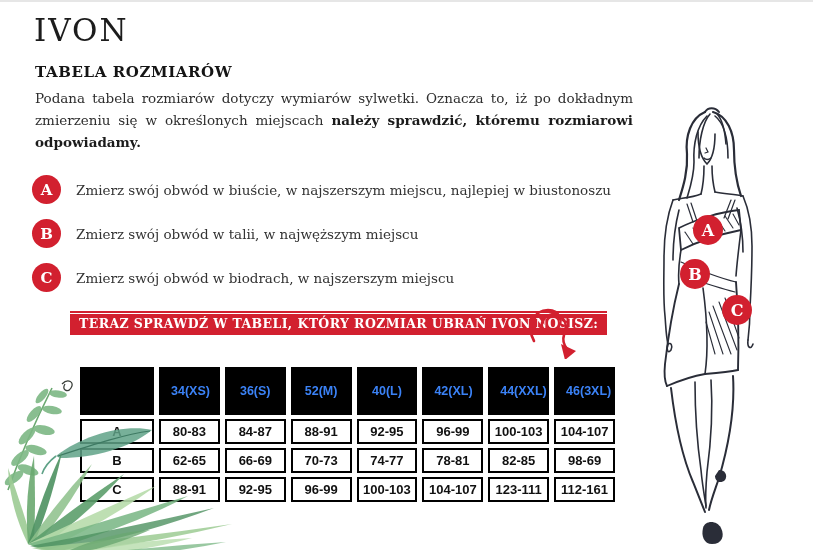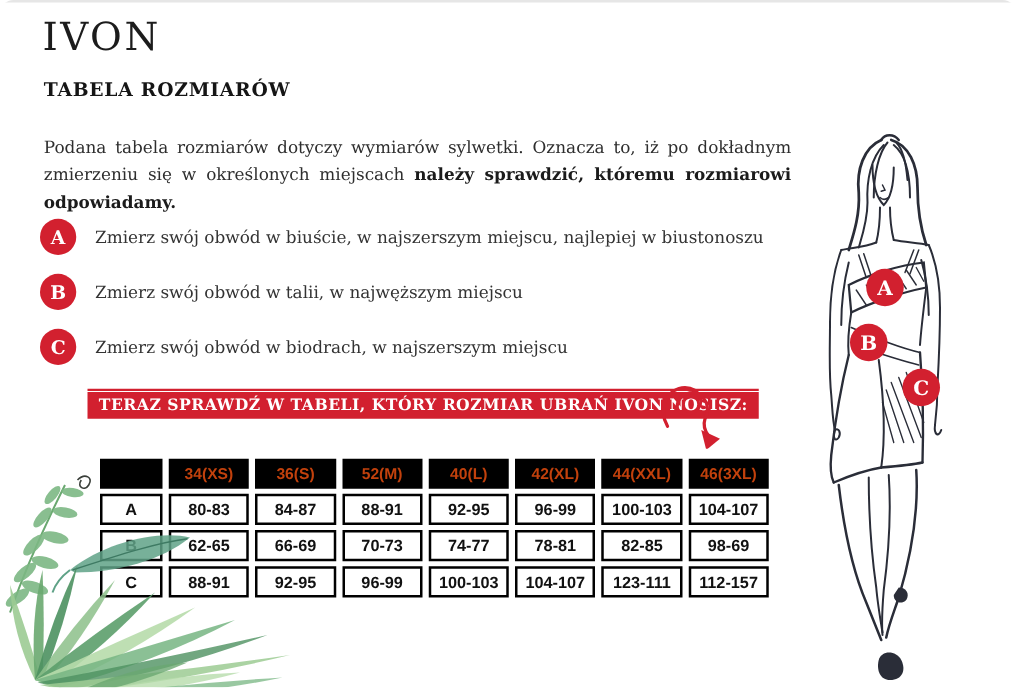--- a/index.html
+++ b/index.html
@@ -1,31 +1,31 @@
 <!DOCTYPE html>
 <html><head>
 <meta charset="utf-8">
 <style>
   html,body{margin:0;padding:0;background:#fff;}
   #page{
     position:relative;width:813px;height:550px;background:#ffffff;overflow:hidden;
-    font-family:"DejaVu Serif","Liberation Serif",serif;color:#2b2b2b;border-radius:11px;
+    font-family:"DejaVu Serif","Liberation Serif",serif;color:#2b2b2b;
   }
   .topline{position:absolute;left:0;top:0;width:813px;height:2px;background:#e6e6e6;}
   .brand{
     position:absolute;left:34px;top:12px;font-size:31px;letter-spacing:2px;
     color:#1c1c1c;font-weight:400;
   }
   .heading{
     position:absolute;left:35px;top:63px;font-size:15px;font-weight:700;
     letter-spacing:.6px;color:#151515;
   }
   .intro{
     position:absolute;left:35px;top:88px;width:598px;font-size:13.5px;
-    line-height:1.62;text-align:justify;color:#2e2e2e;margin-top:20px;
+    line-height:1.62;text-align:justify;color:#2e2e2e;
   }
   .intro b{color:#1b1b1b;}
   .steps{position:absolute;left:33px;top:176px;width:600px;}
   .step{display:flex;align-items:center;margin-bottom:17px;}
   .step-badge{
     width:27px;height:27px;border-radius:50%;background:#d2202f;color:#fff;
     font-weight:700;font-size:15px;display:flex;align-items:center;justify-content:center;
     flex:0 0 27px;box-shadow:0 0 0 1px #d2202f;
   }
   .step-text{margin-left:16px;font-size:13.5px;color:#333;text-align:right;}
@@ -35,22 +35,22 @@
     color:#fff;font-weight:700;font-size:12.5px;letter-spacing:.4px;
     padding:5px 9px 4px 9px;
   }
   .arrow-doodle{position:absolute;left:524px;top:297px;width:62px;height:62px;}
   table.sizes{
     position:absolute;left:75px;top:363px;width:545px;table-layout:fixed;
     border-collapse:separate;border-spacing:5px 4px;
     font-family:"Liberation Sans","DejaVu Sans",sans-serif;
   }
   table.sizes th{
-    background:#000;color:#c2410c;font-size:12.5px;font-weight:700;height:24px;
-    text-align:center;padding:0;
+    background:#000;color:#3b82f6;font-size:12.5px;font-weight:700;height:24px;
+    text-align:center;padding:12px;
   }
   table.sizes td{
     background:#fff;border:2px solid #000;color:#111;font-size:13px;font-weight:700;
     height:21px;text-align:center;padding:0;
   }
   .col-label{width:50px;}
   .sketch{position:absolute;left:635px;top:92px;width:172px;height:458px;}
   .marker{
     position:absolute;width:30px;height:30px;border-radius:50%;background:#d2202f;
     color:#fff;font-weight:700;font-size:16px;display:flex;align-items:center;
@@ -127,21 +127,21 @@
       <td>98-69</td>
     </tr>
     <tr>
       <td>C</td>
       <td>88-91</td>
       <td>92-95</td>
       <td>96-99</td>
       <td>100-103</td>
       <td>104-107</td>
       <td>123-111</td>
-      <td>112-157</td>
+      <td>112-161</td>
     </tr>
   </tbody>
     </table>
 
   <svg class="sketch" viewBox="0 0 172 458">
     <g fill="none" stroke="#2a2d38" stroke-width="1.6" stroke-linecap="round">
 
       <path d="M70,20 C56,26 50,44 52,62 C53,80 48,95 44,108" stroke-width="2.2"></path>
       <path d="M72,24 C62,34 58,52 59,70 C59,84 55,96 52,106"></path>
       <path d="M75,22 C68,30 64,48 64,66"></path>

